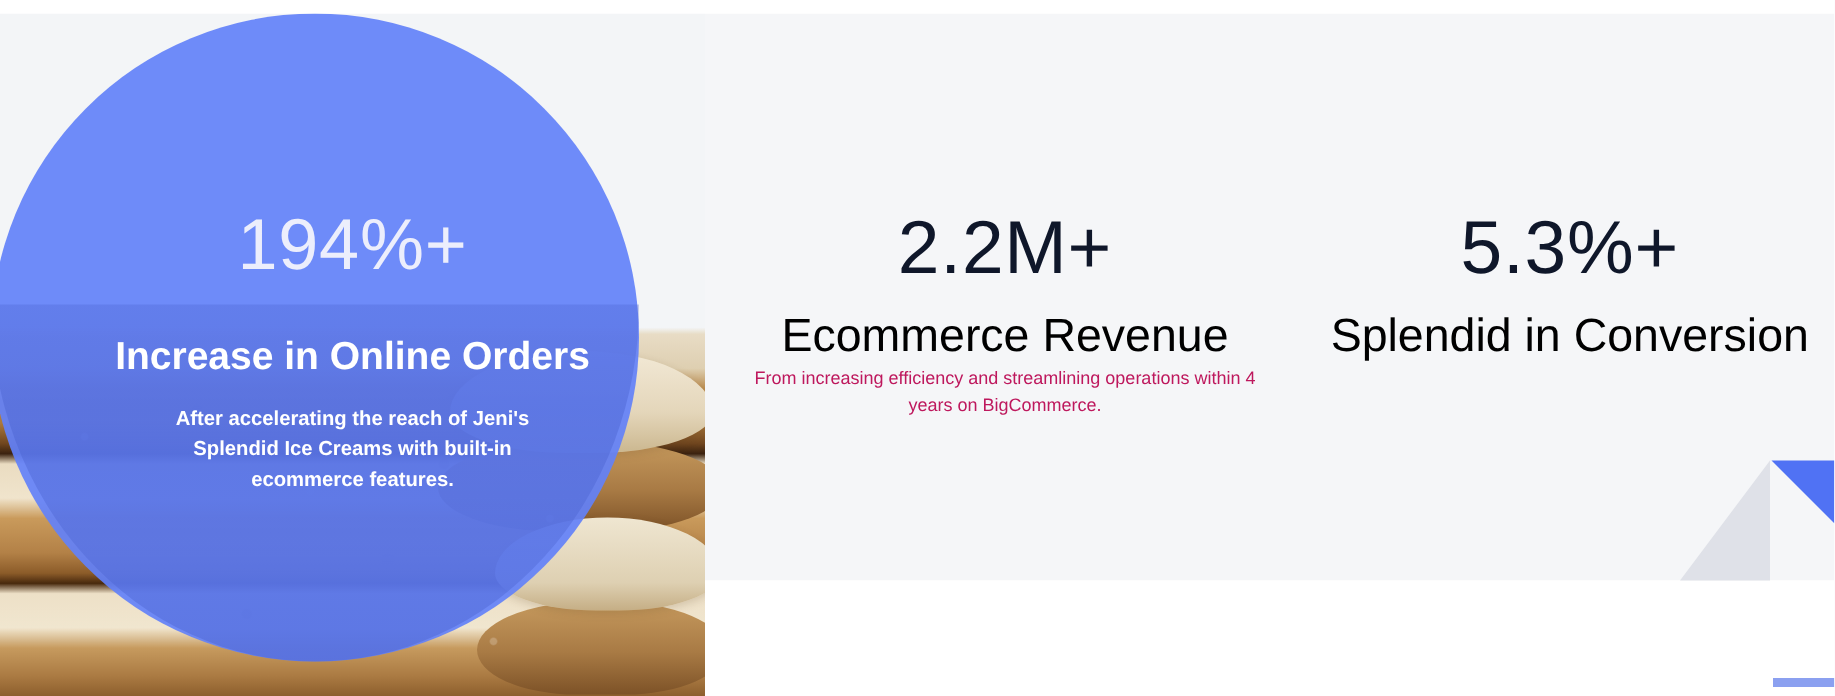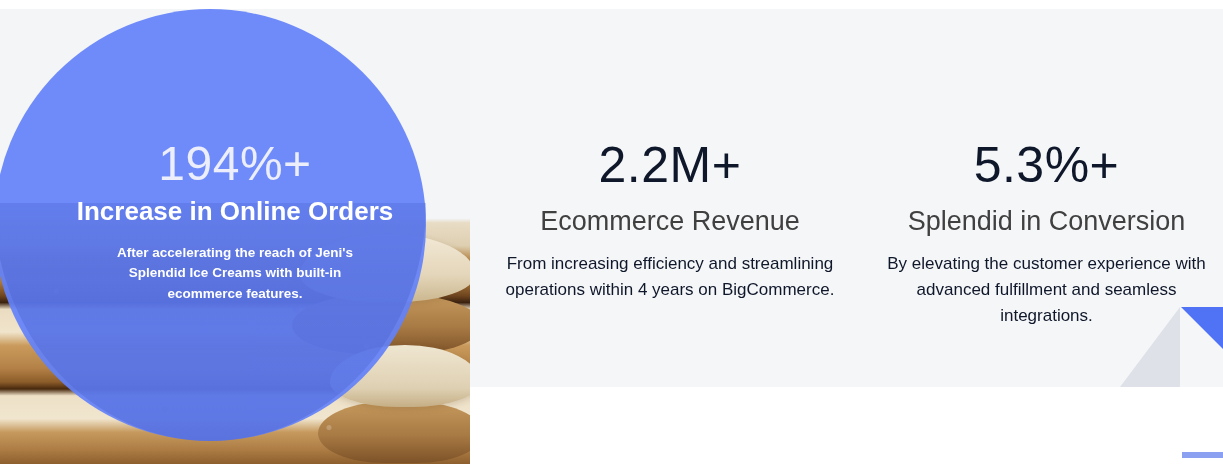--- a/index.html
+++ b/index.html
@@ -163,38 +163,37 @@
     line-height:1.05;
     letter-spacing:0.5px;
     color:#0f172a;
   }
   .col-blue .stat-number {
     color:#eceefc;
     font-size:48px;
   }
 
   .stat-title {
-    font-size:27px;
+    font-size:31px;
     line-height:1.28;
     font-weight:400;
-    color:#404040;
+    color:#000000;
     margin-top:12px;
   }
   .col-blue .stat-title {
     color:#ffffff;
     font-weight:700;
     font-size:26px;
-    margin-top:6px;
+    margin-top:32px;
   }
 
   .stat-desc {
-    font-size:17px;
+    font-size:12px;
     line-height:1.52;
-    color:#0f172a;
-    margin-top:13px;
+    color:#be185d;
     max-width:360px;
     margin-left:auto;
     margin-right:auto;
   }
   .col-blue .stat-desc {
     color:#ffffff;
     font-weight:700;
     font-size:13.5px;
     max-width:260px;
     margin-top:14px;
@@ -275,18 +274,17 @@
         <div class="stat-number">2.2M+</div>
         <div class="stat-title">Ecommerce Revenue</div>
         <div class="stat-desc">From increasing efficiency and streamlining operations within 4 years on BigCommerce.</div>
       </div>
     </div>
 
     <div class="stat-col col-right">
       <div class="stat-inner">
         <div class="stat-number">5.3%+</div>
         <div class="stat-title">Splendid in Conversion</div>
-        <div class="stat-desc">By elevating the customer experience with advanced fulfillment and seamless integrations.</div>
       </div>
     </div>
 
   </div>
 </div>
 
 </body></html>

